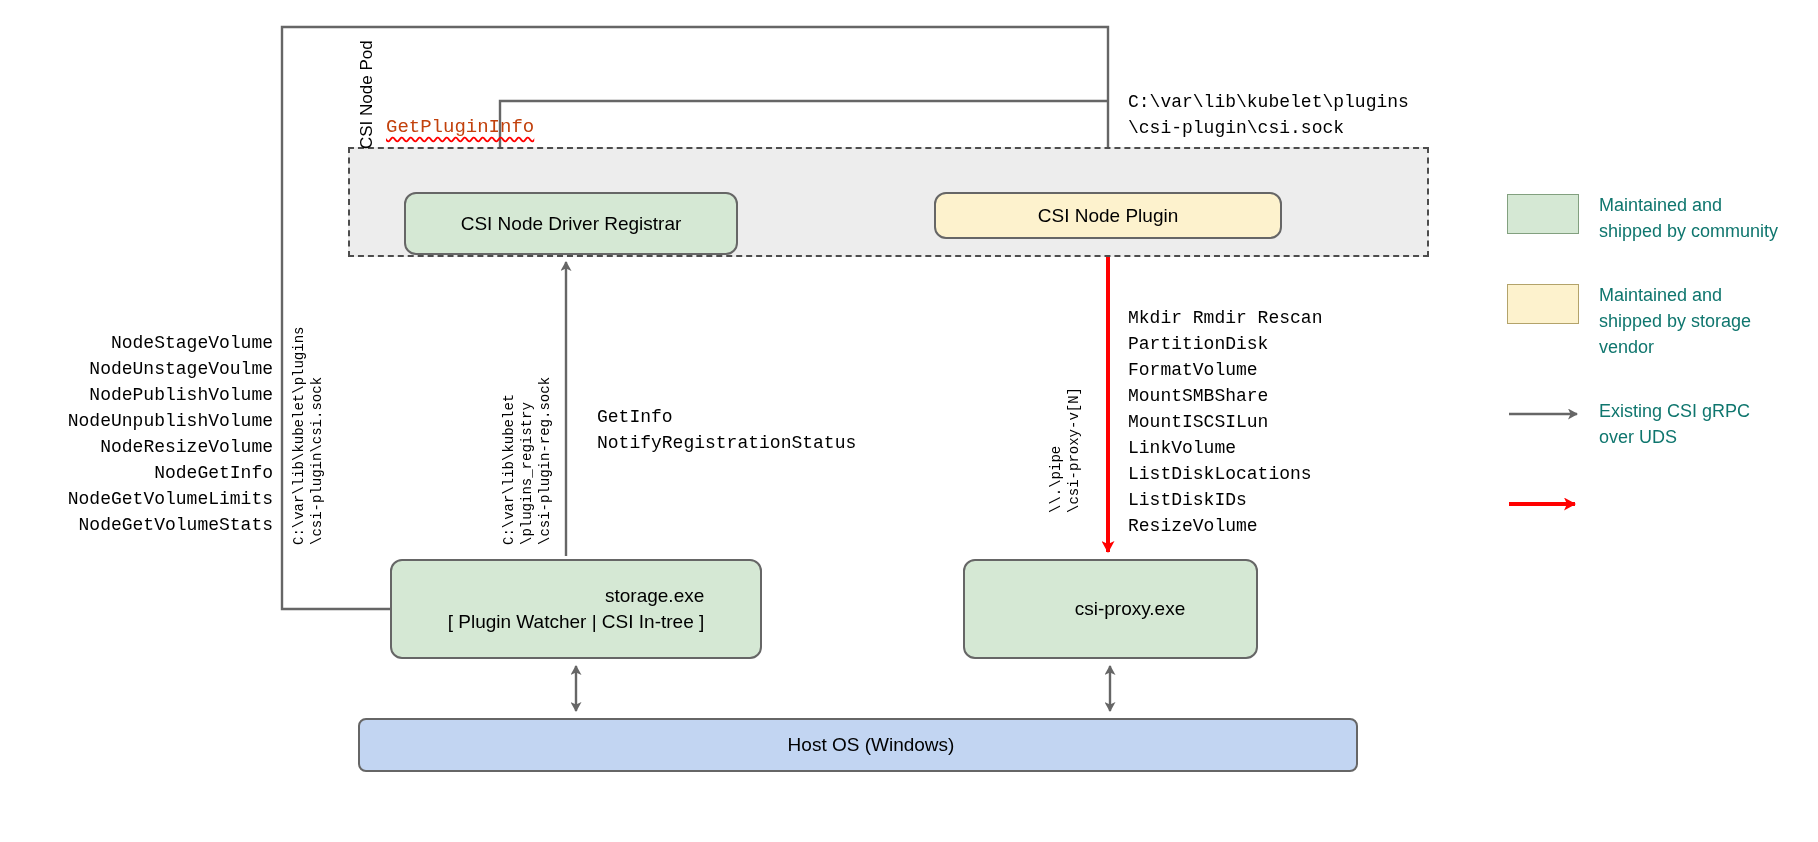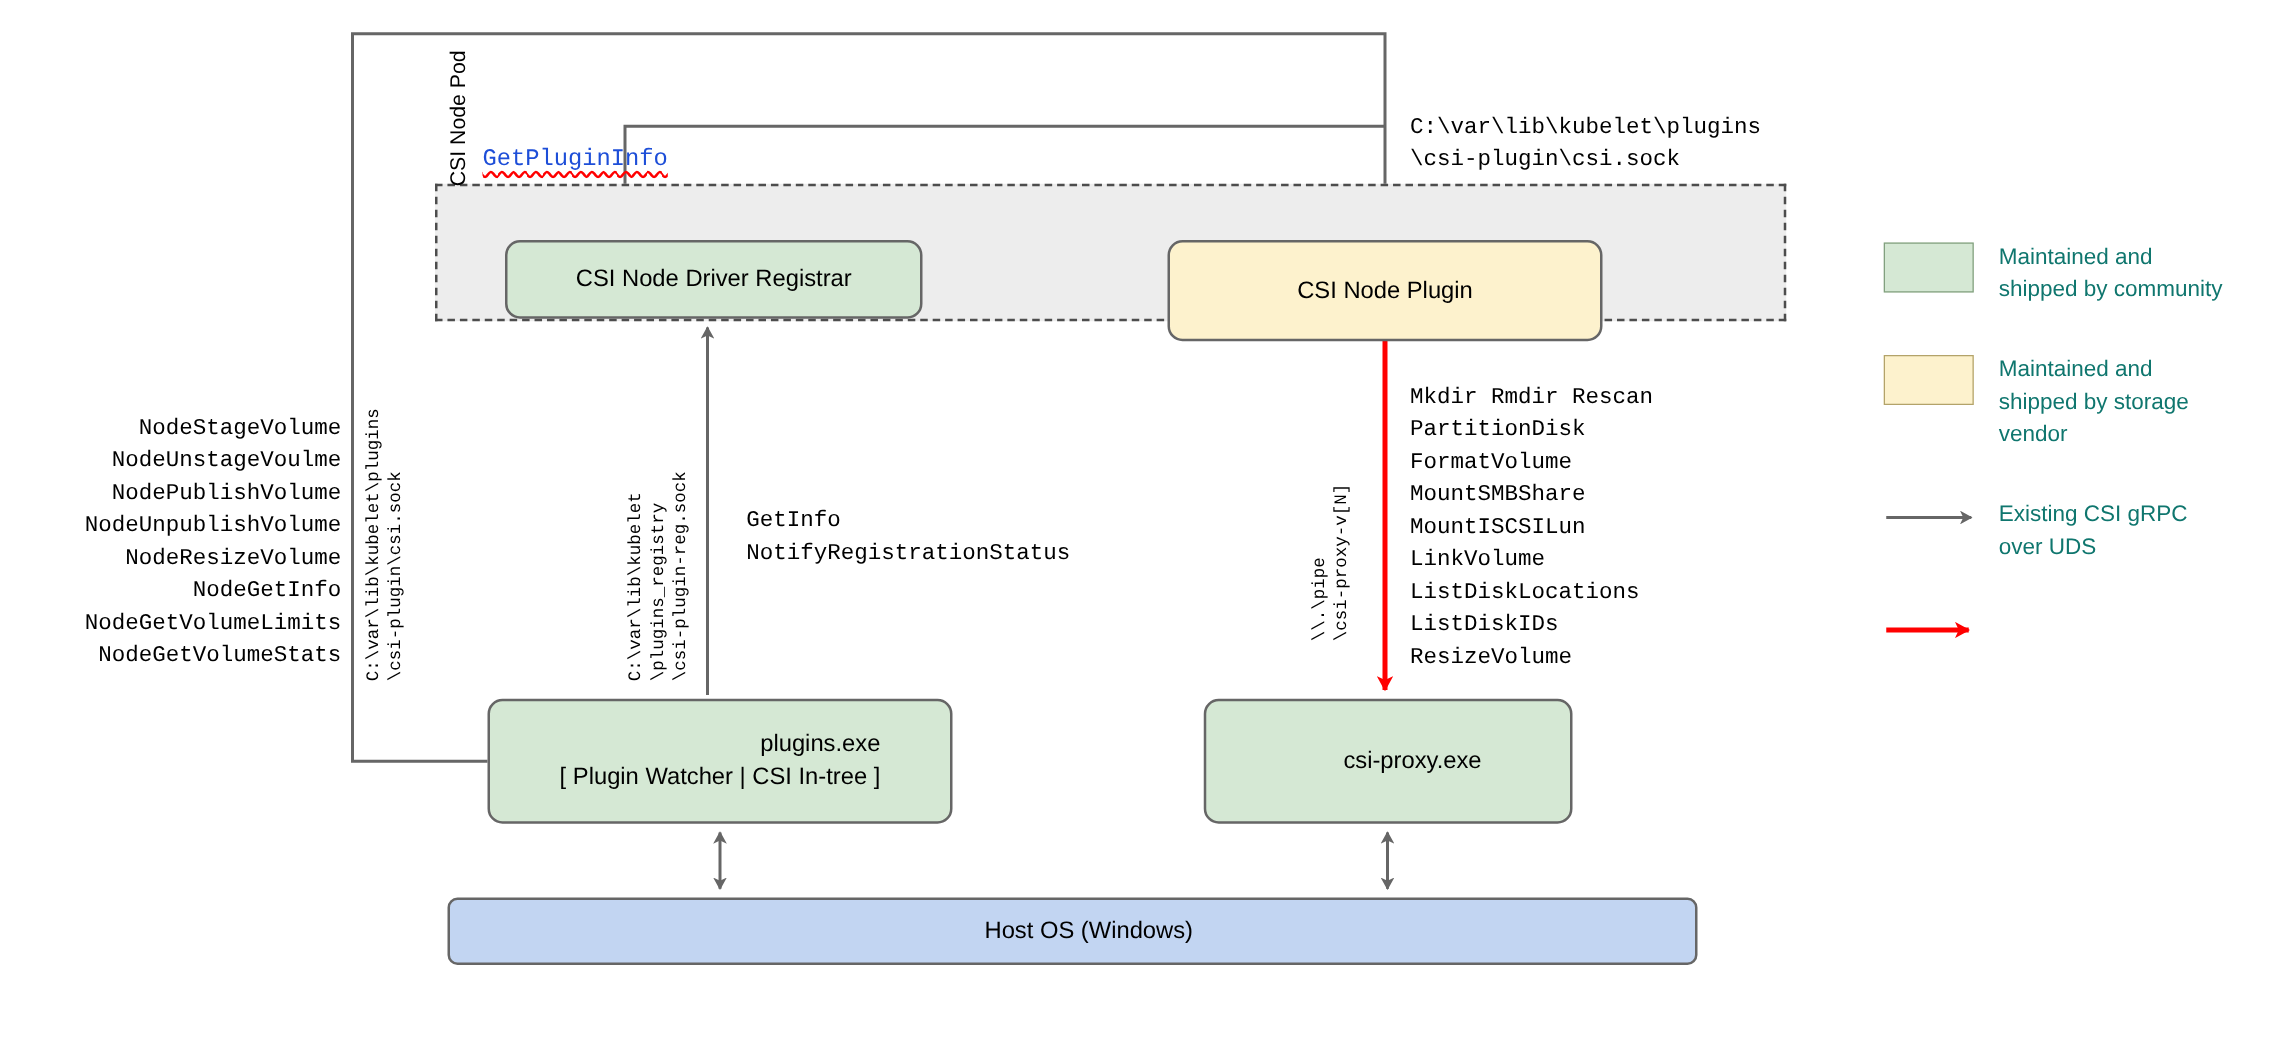--- a/index.html
+++ b/index.html
@@ -65,31 +65,31 @@
     text-align: center;
     font-size: 19px;
     line-height: 1.35;
     color: #000;
   }
   .node.green  { background: #d5e8d4; text-align: right; }
   .node.yellow { background: #fdf2cd; }
   .node.blue   { background: #c2d5f2; padding-left: 26px; }
 
   #n-registrar { left: 404px;  top: 192px; width: 334px; height: 63px; }
-  #n-plugin    { left: 934px;  top: 192px; width: 348px; height: 81px; }
+  #n-plugin    { left: 934px;  top: 192px; width: 348px; height: 47px; }
   #n-kubelet   { left: 390px;  top: 559px; width: 372px; height: 100px; }
   #n-proxy     { left: 963px;  top: 559px; width: 295px; height: 100px; padding-left: 39px; }
   #n-hostos    { left: 358px;  top: 718px; width: 1000px; height: 54px;
                  border-radius: 8px; font-size: 19px; }
 
   
   .txt {
     position: absolute;
     white-space: pre;
-    color: #1d4ed8;
+    color: #c2410c;
   }
   .mono-txt {
     font-family: "Liberation Mono", monospace;
     font-size: 18px;
     line-height: 26px;
     color: #000;
   }
   #t-getplugininfo {
     left: 386px; top: 114px;
     font-family: "Liberation Mono", monospace;
@@ -198,21 +198,21 @@
   <div class="node green" id="n-registrar">
     <span>CSI Node Driver Registrar</span>
   </div>
 
   <div class="node yellow" id="n-plugin">
     <span>CSI Node Plugin</span>
   </div>
 
   <div class="node green" id="n-kubelet">
     <div>
-      <div>plugins.exe</div>
+      <div>storage.exe</div>
       <div>[ Plugin Watcher | CSI In-tree ]</div>
     </div>
   </div>
 
   <div class="node green" id="n-proxy">
     <span>csi-proxy.exe</span>
   </div>
 
   <div class="node blue" id="n-hostos">
     <span>Host OS (Windows)</span>

